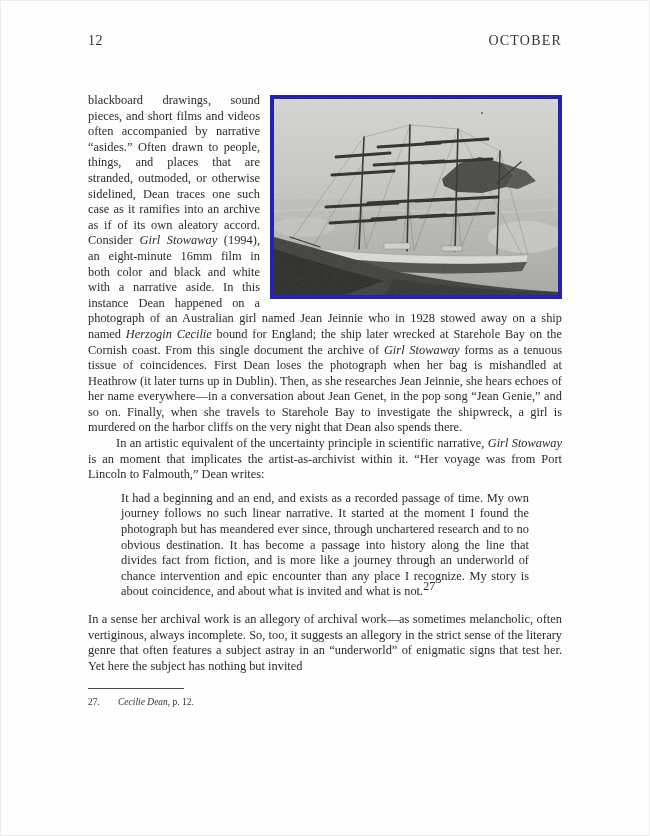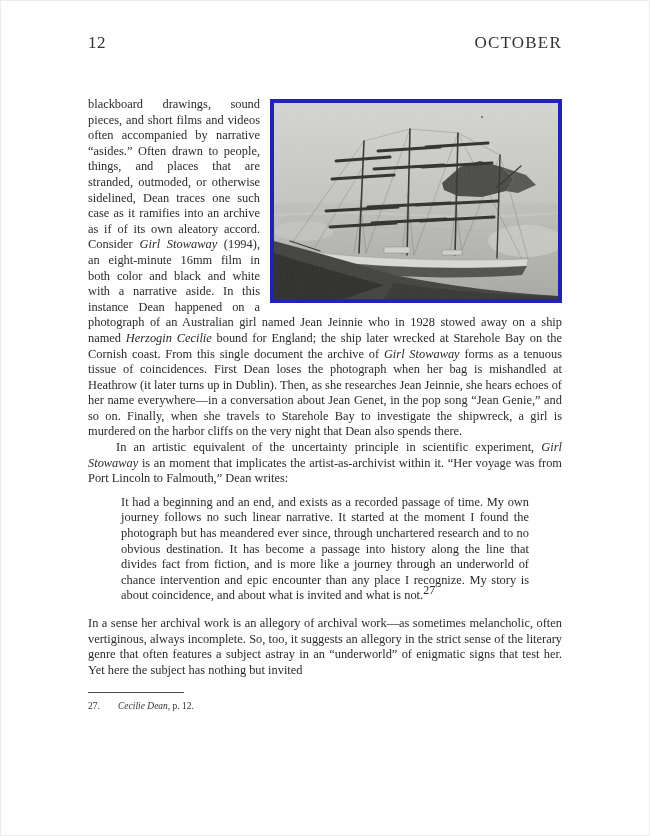--- a/index.html
+++ b/index.html
@@ -16,21 +16,21 @@
   }
   .content-col {
     width: 474px;
     margin: 0 auto;
   }
   .pagehead {
     display: flex;
     justify-content: space-between;
     align-items: baseline;
     padding-top: 33px;
-    font-size: 17px;
+    font-size: 14px;
     color: #333;
   }
   .pagehead .folio { letter-spacing: 0.5px; }
   .pagehead .journal { letter-spacing: 1.2px; margin-left: 28px; }
   .body-text {
     margin-top: 44px;
     font-size: 12.4px;
     line-height: 15.6px;
     text-align: justify;
   }
@@ -178,21 +178,21 @@
               <path d="M120,180 Q200,192 284,193 L284,196 L110,196 Z" fill="#343432"></path>
             </g>
 
             <rect x="0" y="0" width="284" height="196" filter="url(#grain)" opacity="0.13"></rect>
           </svg>
         </span>
         <span>blackboard drawings, sound pieces, and short films and videos often accompanied by narrative “asides.” Often drawn to people, things, and places that are stranded, outmoded, or otherwise sidelined, Dean traces one such case as it ramifies into an archive as if of its own aleatory accord. Consider </span><i>Girl Stowaway</i><span> (1994), an eight-minute 16mm film in both color and black and white with a narrative aside. In this instance Dean happened on a photograph of an Australian girl named Jean Jeinnie who in 1928 stowed away on a ship named </span><i>Herzogin Cecilie</i><span> bound for England; the ship later wrecked at Starehole Bay on the Cornish coast. From this single document the archive of </span><i>Girl Stowaway</i><span> forms as a tenuous tissue of coincidences. First Dean loses the photograph when her bag is mishandled at Heathrow (it later turns up in Dublin). Then, as she researches Jean Jeinnie, she hears echoes of her name everywhere—in a conversation about Jean Genet, in the pop song “Jean Genie,” and so on. Finally, when she travels to Starehole Bay to investigate the shipwreck, a girl is murdered on the harbor cliffs on the very night that Dean also spends there.</span>
       </p>
 
       <p class="indent">
-        <span>In an artistic equivalent of the uncertainty principle in scientific experiment, </span><i>Girl Stowaway</i><span> is an moment that implicates the artist-as-archivist within it. “Her voyage was from Port Lincoln to Falmouth,” Dean writes:</span>
+        <span>In an artistic equivalent of the uncertainty principle in scientific narrative, </span><i>Girl Stowaway</i><span> is an moment that implicates the artist-as-archivist within it. “Her voyage was from Port Lincoln to Falmouth,” Dean writes:</span>
       </p>
 
       <blockquote class="extract">
         <span>It had a beginning and an end, and exists as a recorded passage of time. My own journey follows no such linear narrative. It started at the moment I found the photograph but has meandered ever since, through unchartered research and to no obvious destination. It has become a passage into history along the line that divides fact from fiction, and is more like a journey through an underworld of chance intervention and epic encounter than any place I recognize. My story is about coincidence, and about what is invited and what is not.</span><sup class="fnref">27</sup>
       </blockquote>
 
       <p>In a sense her archival work is an allegory of archival work—as sometimes melancholic, often vertiginous, always incomplete. So, too, it suggests an allegory in the strict sense of the literary genre that often features a subject astray in an “underworld” of enigmatic signs that test her. Yet here the subject has nothing but invited</p>
 
     </div>
 

